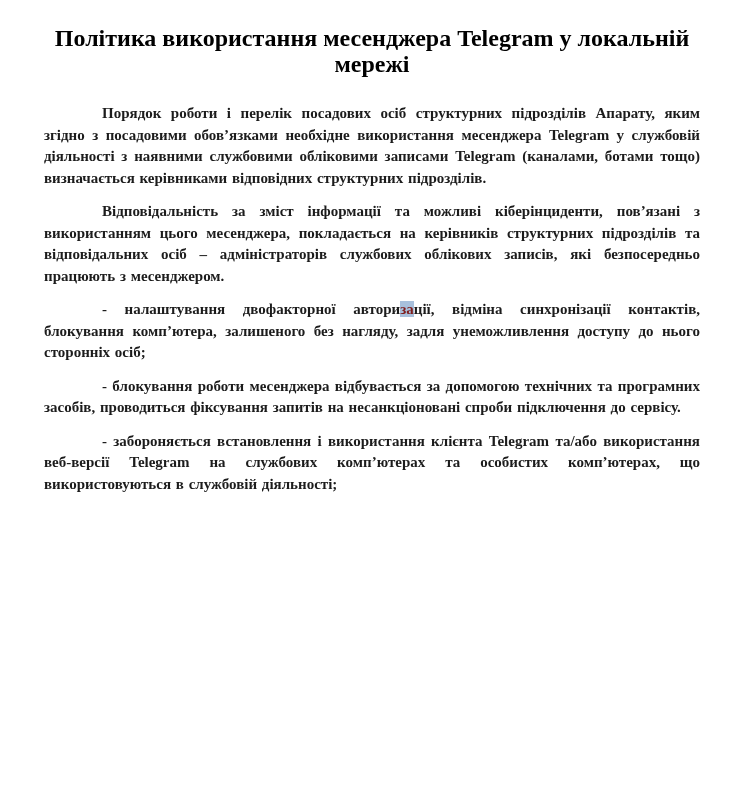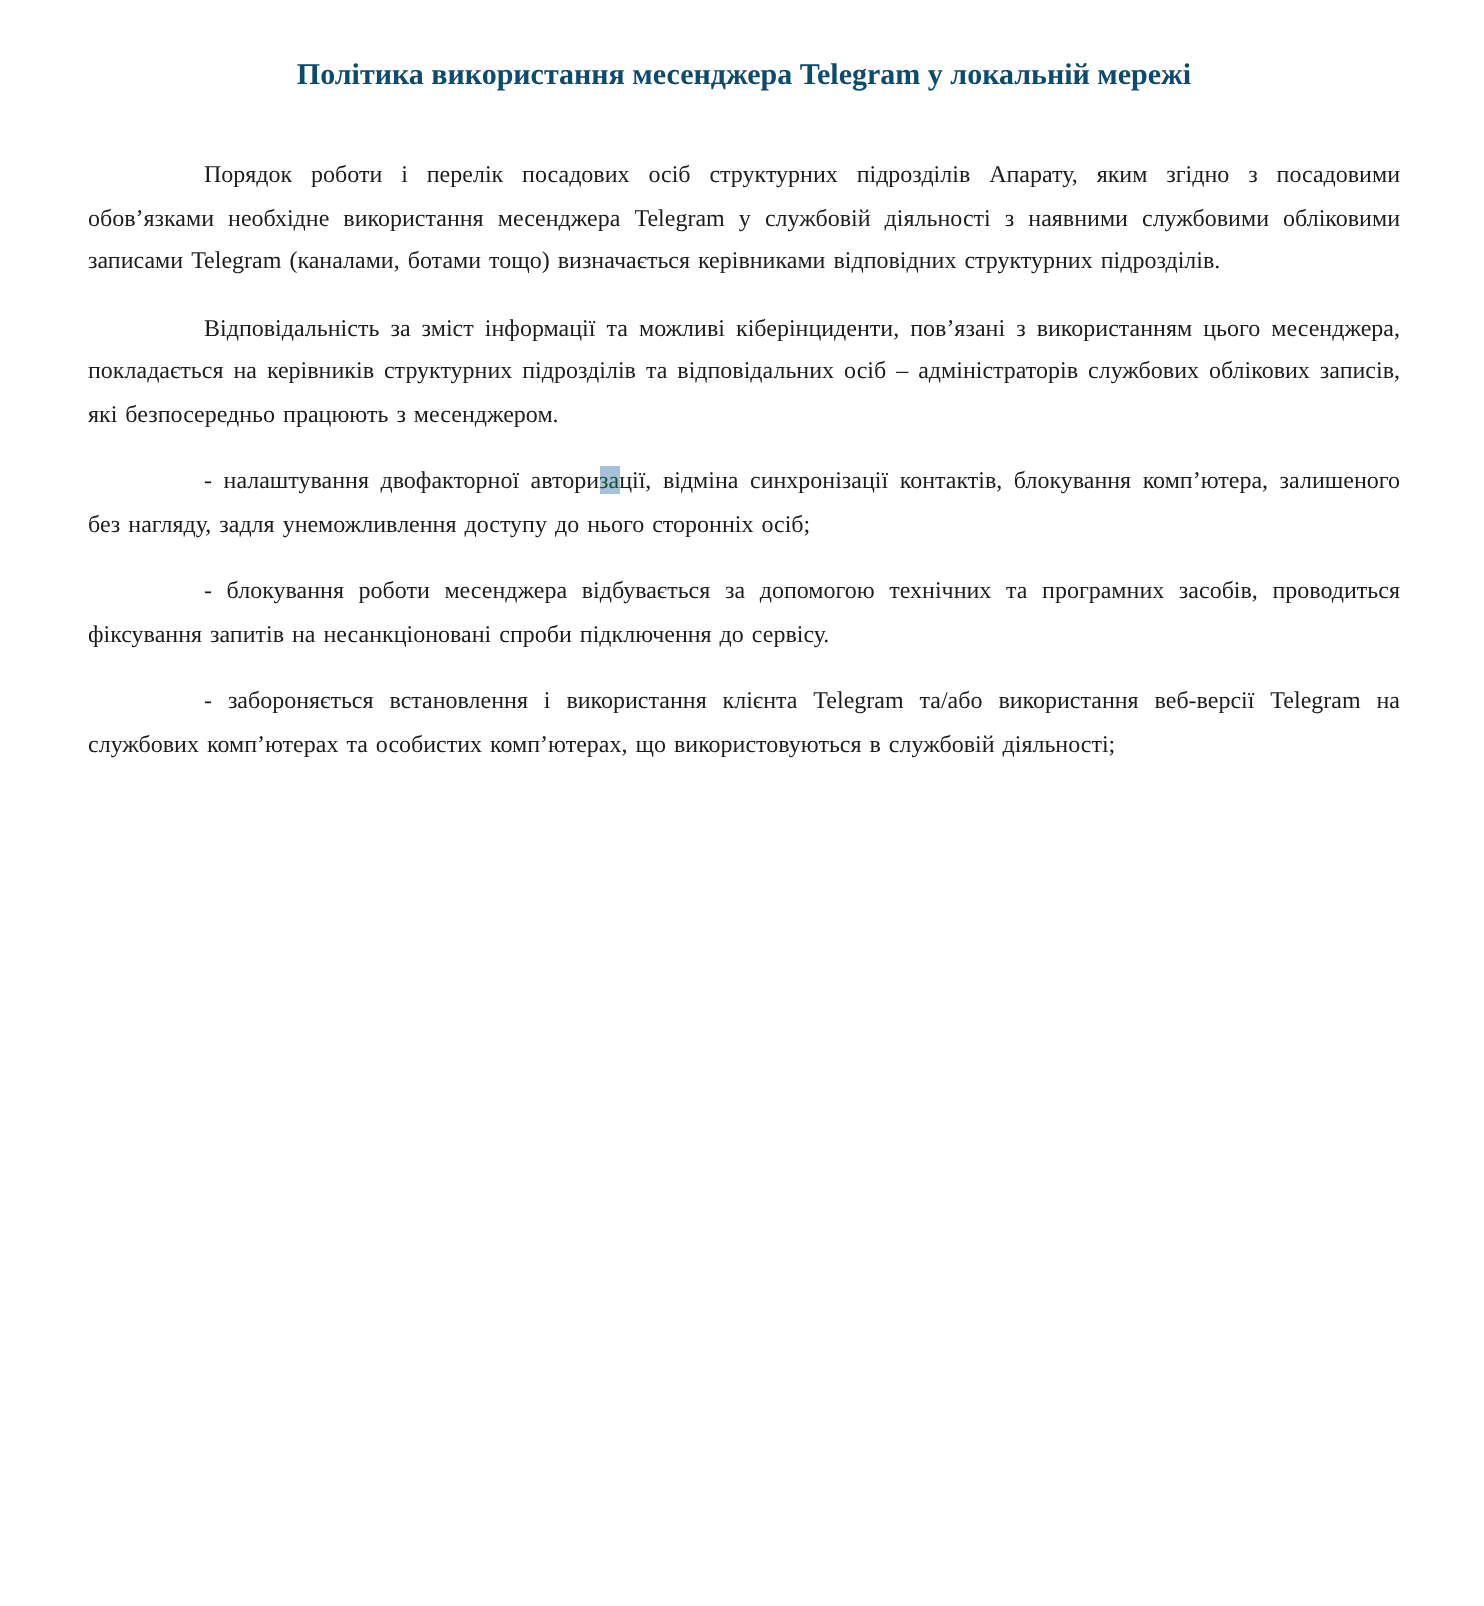--- a/index.html
+++ b/index.html
@@ -16,40 +16,41 @@
     font-family: "Liberation Serif", "DejaVu Serif", serif;
     color: #1c1c1c;
   }
   .content {
     margin-left: 44px;
     margin-right: 42px;
   }
   .doc-title {
     margin: 0;
     padding-top: 25px;
-    font-size: 15px;
+    font-size: 24px;
     font-weight: bold;
     line-height: 26px;
     text-align: center;
-    color: #0c4a6e;
+    color: #000000;
   }
   .para {
     margin: 12px 0 0 0;
-    font-size: 12px;
+    font-size: 15px;
     line-height: 21.5px;
     text-align: justify;
     text-indent: 58px;
     word-spacing: 1px;
+    font-weight: bold;
   }
   .para-first {
     margin-top: 26px;
   }
   .hl {
     
-    color: #14532d;
+    color: #7f1d1d;
   }
 </style>
 </head>
 <body>
 
 <div class="page">
   <div class="content">
 
     <h1 class="doc-title">
       <span>Політика використання месенджера Telegram у локальній мережі</span><br>

